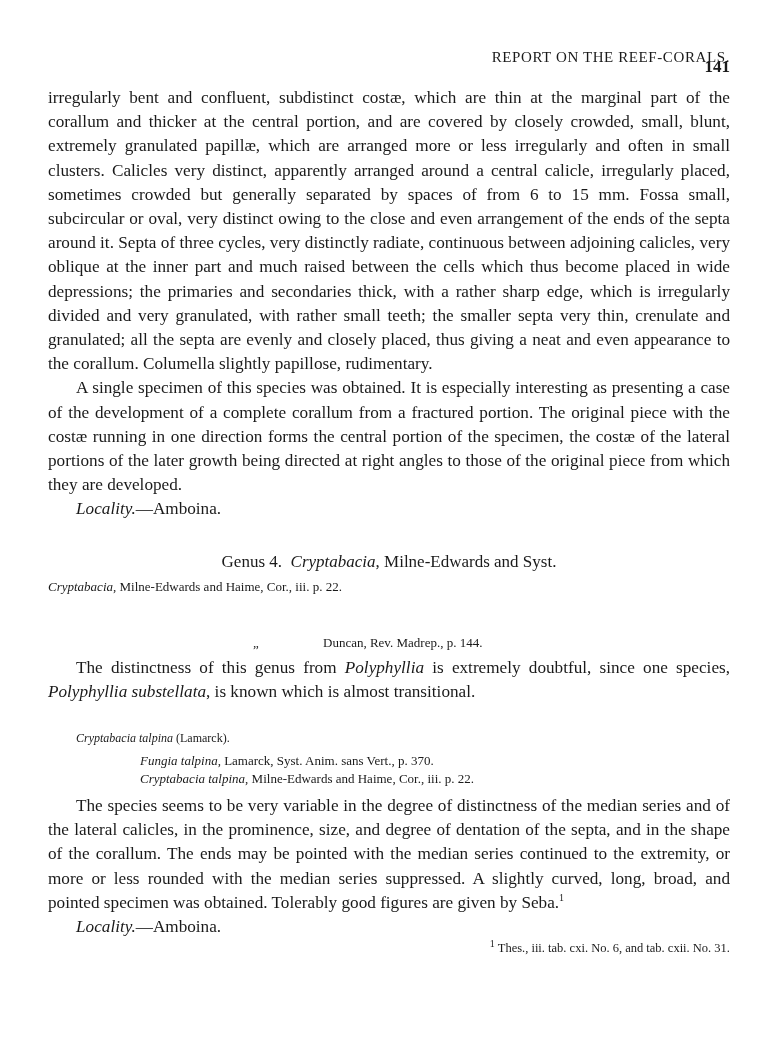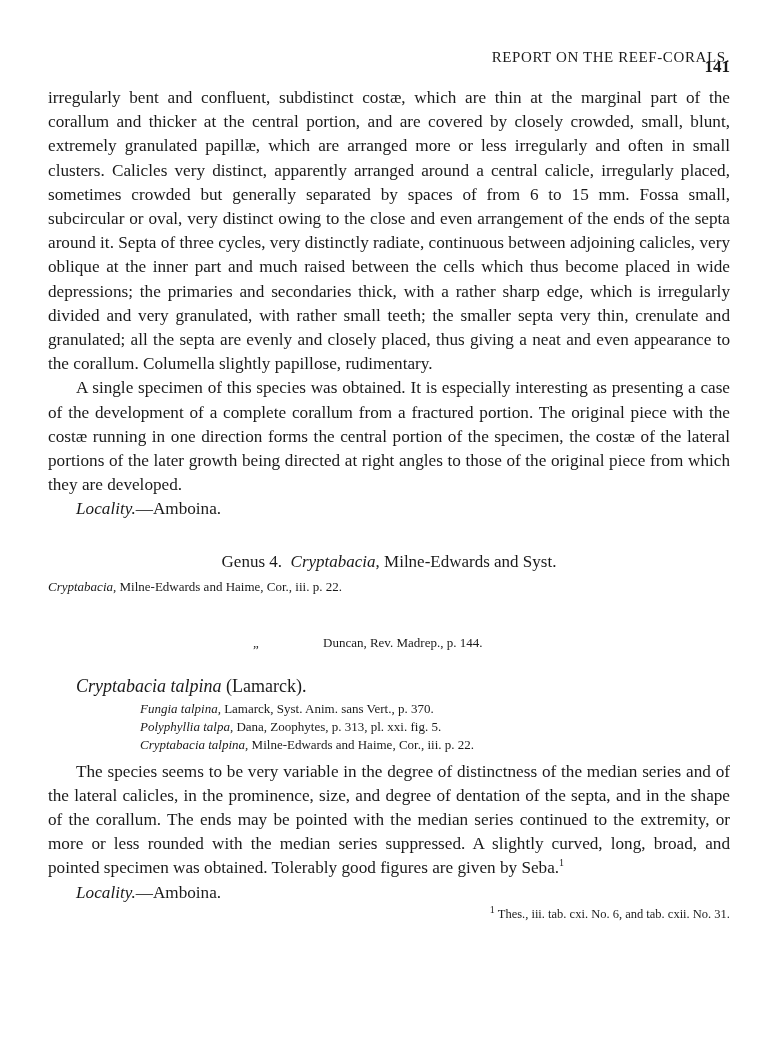--- a/index.html
+++ b/index.html
@@ -19,21 +19,21 @@
   .page-number { position: absolute; right: 0; top: 0; font-size: 17px; font-weight: bold; margin-top: 11px; }
   .body-text { position: absolute; top: 86px; left: 0; width: 682px; }
   p { margin: 0; font-size: 17.2px; line-height: 24.2px; text-align: justify; }
   p.indent { text-indent: 28px; }
   .gap { height: 28px; }
   .genus { text-align: center; font-size: 17px; line-height: 24px; margin-top: 0; }
   .syn { font-size: 13px; line-height: 18px; }
   .syn-center { text-align: left; }
   .syn-block { margin-left: 92px; }
   .ditto { display: inline-block; width: 70px; text-align: left; }
-  .species { font-size: 18px; line-height: 24px; margin-left: 28px; }
+  .species { font-size: 12px; line-height: 24px; margin-left: 28px; }
   .footnote { font-size: 12.5px; text-align: right; line-height: 18px; margin-left: 60px; }
   i { font-style: italic; }
   sup { font-size: 10px; line-height: 0; }
 </style>
 </head>
 <body>
 
 <div class="page">
   <div class="header">
     <div class="running-title">REPORT ON THE REEF-CORALS.</div>
@@ -50,29 +50,29 @@
     <div class="genus">
       <span>Genus 4.</span>&nbsp;
       <i>Cryptabacia</i><span>, Milne-Edwards and Syst.</span>
     </div>
     <div class="syn syn-center" style="margin-top:4px;">
       <i>Cryptabacia</i><span>, Milne-Edwards and Haime, Cor., iii. p. 22.</span>
     </div>
     <div class="syn" style="margin-left:205px;margin-top:38px;">
       <span class="ditto">„</span><span>Duncan, Rev. Madrep., p. 144.</span>
     </div>
+    <p class="indent" style="margin-top:4px;"><span>The distinctness of this genus from </span><i>Polyphyllia</i><span> is extremely doubtful, since one species, </span><i>Polyphyllia substellata</i><span>, is known which is almost transitional.</span></p>
 
     <div class="gap" style="height:22px;"></div>
 
     <div class="species">
       <i>Cryptabacia talpina</i><span> (Lamarck).</span>
     </div>
     <div class="syn-block" style="margin-top:2px;">
       <div class="syn"><i>Fungia talpina</i><span>, Lamarck, Syst. Anim. sans Vert., p. 370.</span></div>
-      <div class="syn"><i>Polyphyllia talpa</i><span>, Dana, Zoophytes, p. 313, pl. xxi. fig. 5.</span></div>
       <div class="syn"><i>Cryptabacia talpina</i><span>, Milne-Edwards and Haime, Cor., iii. p. 22.</span></div>
     </div>
     <p class="indent" style="margin-top:6px;"><span>The species seems to be very variable in the degree of distinctness of the median series and of the lateral calicles, in the prominence, size, and degree of dentation of the septa, and in the shape of the corallum.  The ends may be pointed with the median series continued to the extremity, or more or less rounded with the median series suppressed.  A slightly curved, long, broad, and pointed specimen was obtained.  Tolerably good figures are given by Seba.</span><sup>1</sup></p>
     <p class="indent"><i>Locality.</i><span>—Amboina.</span></p>
 
     <div class="footnote">
       <sup>1</sup><span> Thes., iii. tab. cxi. No. 6, and tab. cxii. No. 31.</span>
     </div>
   </div>
 </div>

